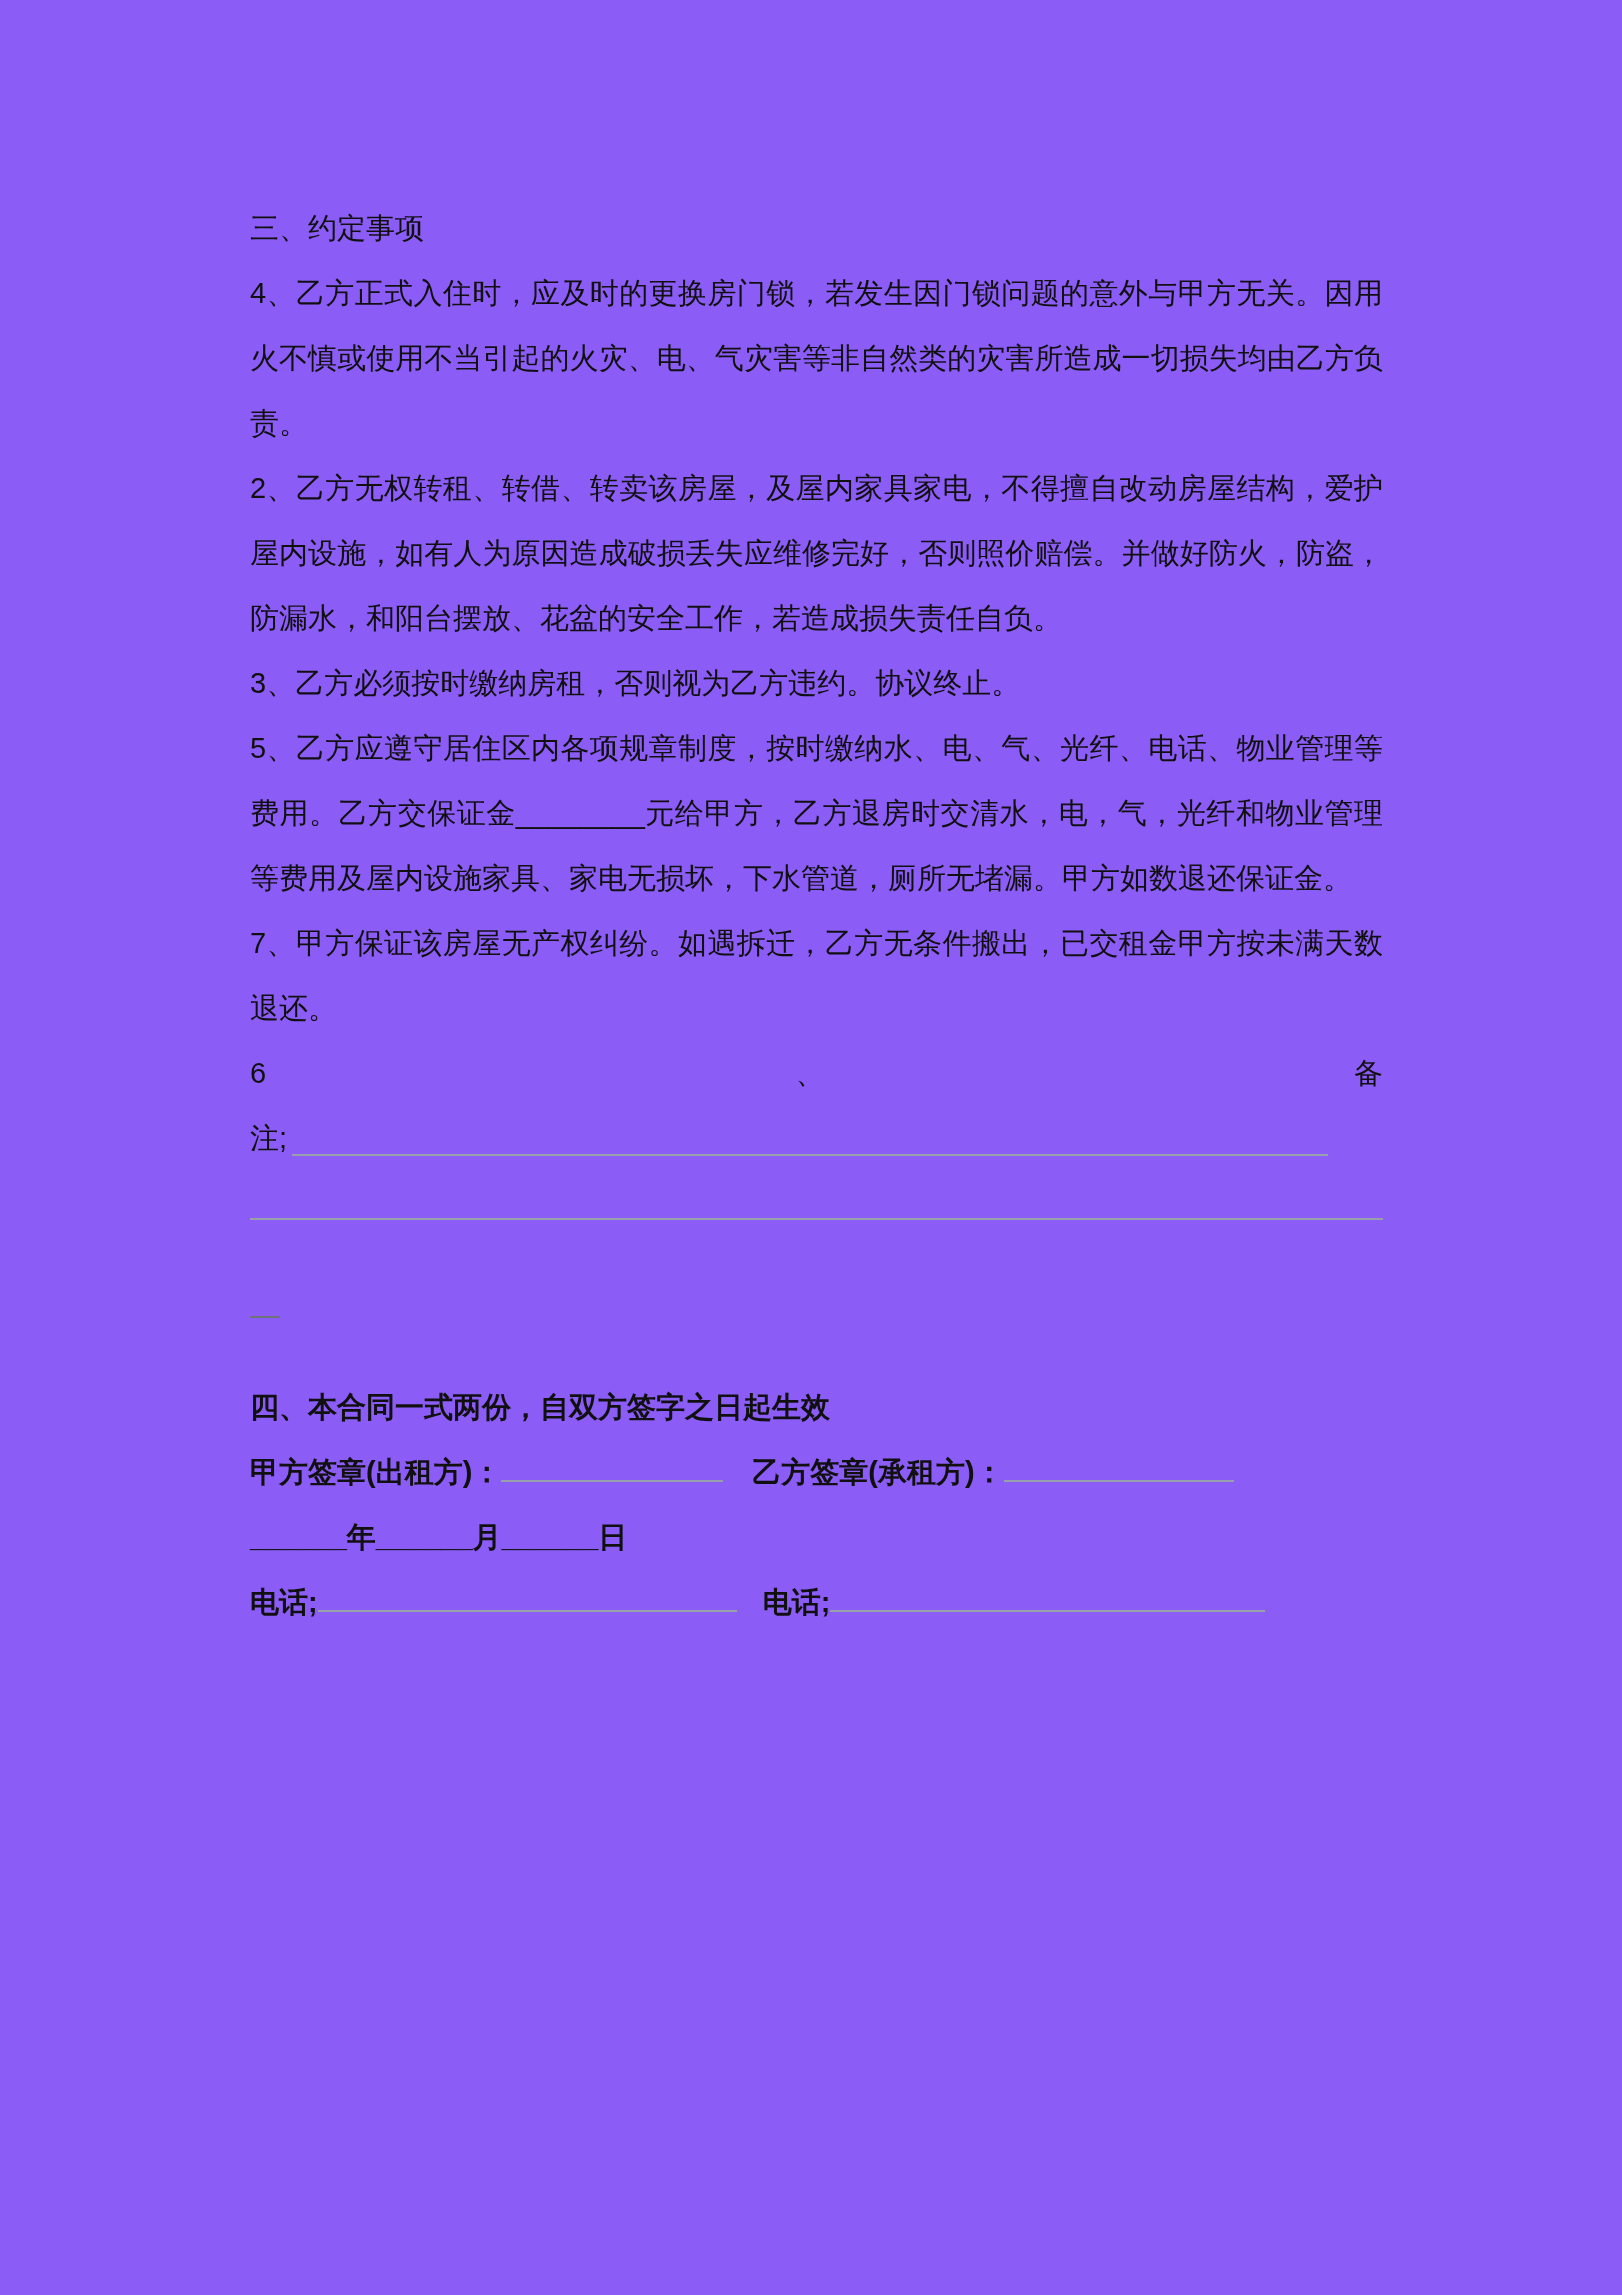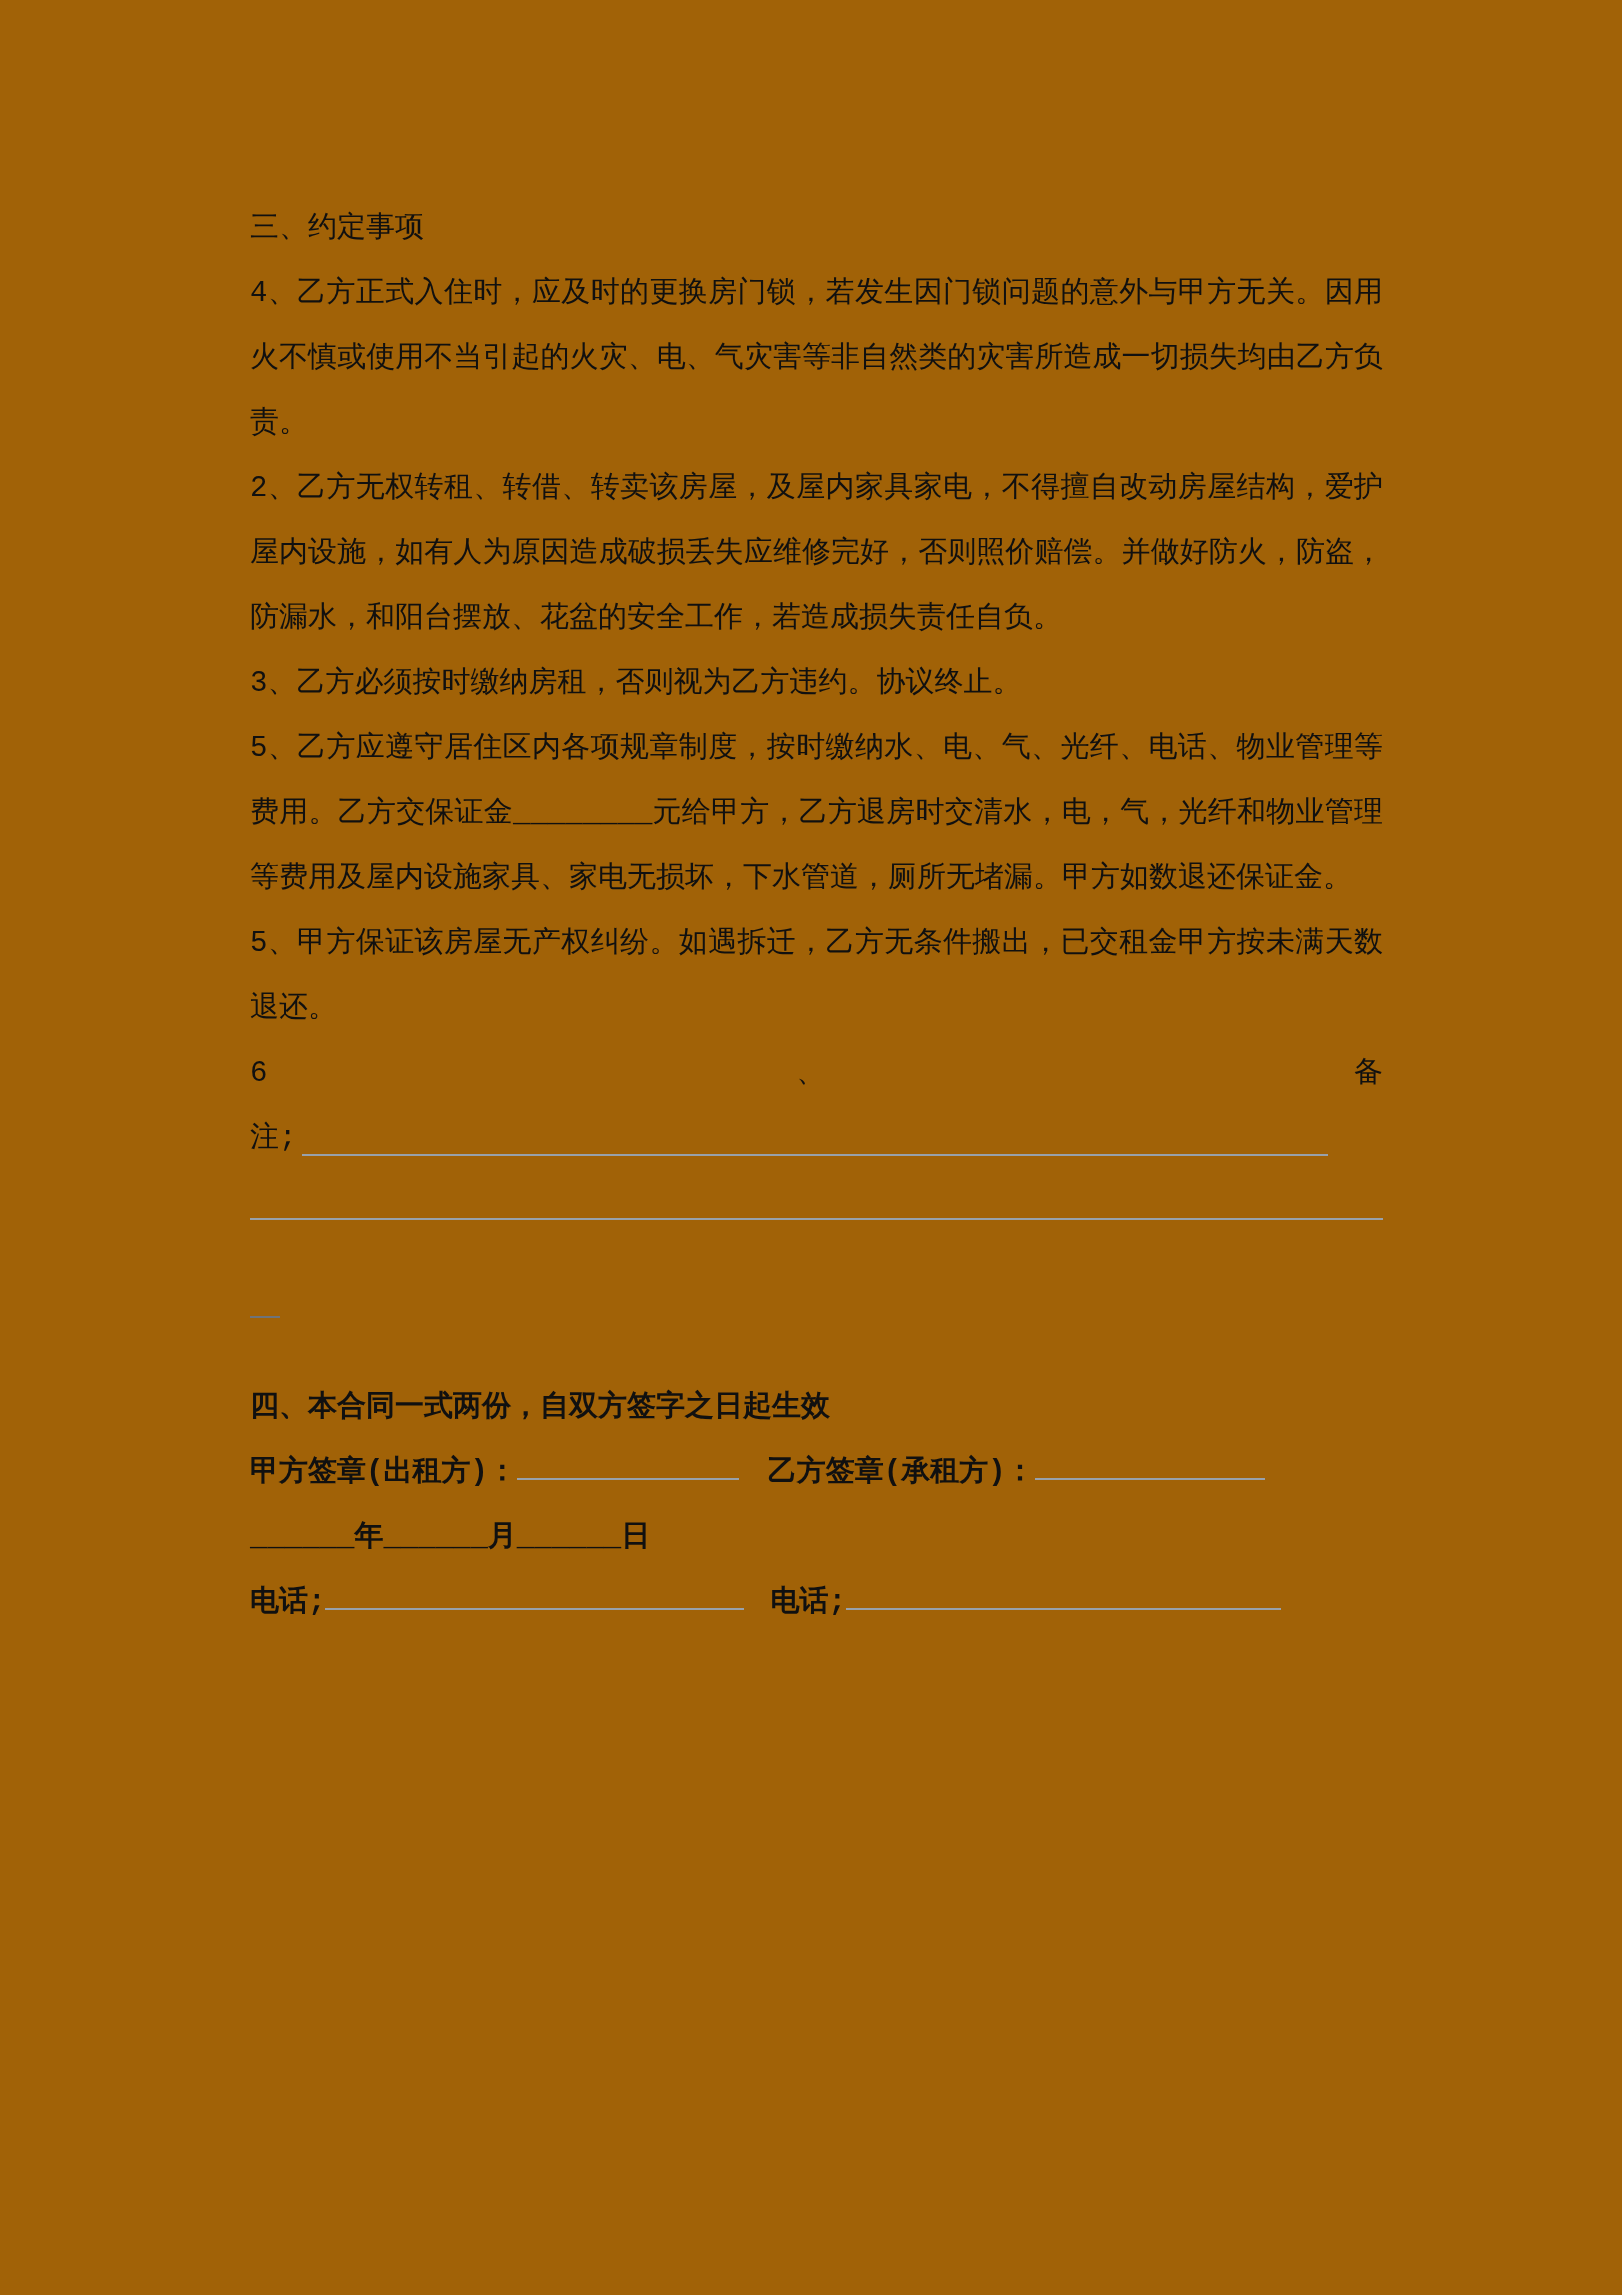--- a/index.html
+++ b/index.html
@@ -4,24 +4,24 @@
 <style>
   html, body {
     margin: 0;
     padding: 0;
     background: #ffffff;
   }
   .page {
     position: relative;
     width: 1623px;
     height: 2295px;
-    background: #a16207;
+    background: #8b5cf6;
     box-sizing: border-box;
     padding: 196px 240px 0 250px;
-    font-family: Liberation Mono, monospace;
+    font-family: Liberation Sans, sans-serif;
     font-size: 29px;
     line-height: 65px;
     color: #101010;
     overflow: hidden;
   }
   .heading {
     text-align: left;
   }
   .para {
     text-align: justify;
@@ -82,21 +82,21 @@
 
 <div class="page">
 
   <div class="heading">三、约定事项</div>
 
   <div>
       <div class="para">4、乙方正式入住时，应及时的更换房门锁，若发生因门锁问题的意外与甲方无关。因用火不慎或使用不当引起的火灾、电、气灾害等非自然类的灾害所造成一切损失均由乙方负责。</div>
       <div class="para">2、乙方无权转租、转借、转卖该房屋，及屋内家具家电，不得擅自改动房屋结构，爱护屋内设施，如有人为原因造成破损丢失应维修完好，否则照价赔偿。并做好防火，防盗，防漏水，和阳台摆放、花盆的安全工作，若造成损失责任自负。</div>
       <div class="para">3、乙方必须按时缴纳房租，否则视为乙方违约。协议终止。</div>
       <div class="para">5、乙方应遵守居住区内各项规章制度，按时缴纳水、电、气、光纤、电话、物业管理等费用。乙方交保证金________元给甲方，乙方退房时交清水，电，气，光纤和物业管理等费用及屋内设施家具、家电无损坏，下水管道，厕所无堵漏。甲方如数退还保证金。</div>
-      <div class="para">5、甲方保证该房屋无产权纠纷。如遇拆迁，乙方无条件搬出，已交租金甲方按未满天数退还。</div>
+      <div class="para">7、甲方保证该房屋无产权纠纷。如遇拆迁，乙方无条件搬出，已交租金甲方按未满天数退还。</div>
     </div>
 
   <div class="spread">
     <span>6</span>
     <span>、</span>
     <span>备</span>
   </div>
 
   <div class="remark-line">
     <span>注;</span>

